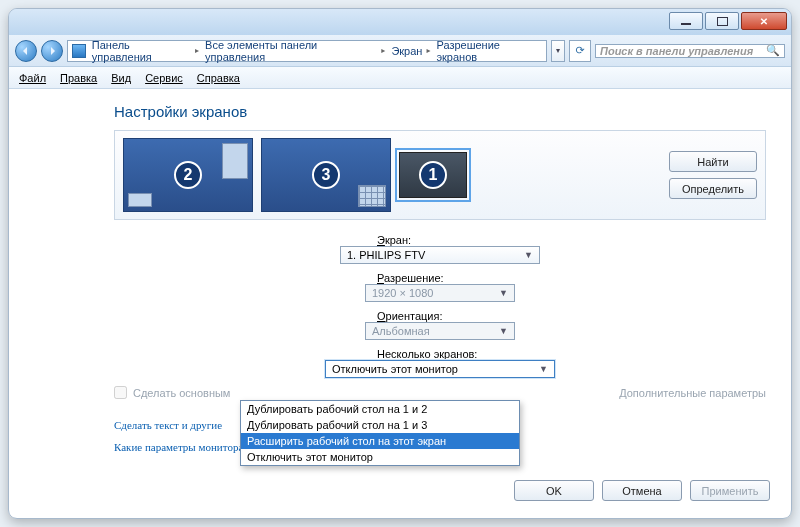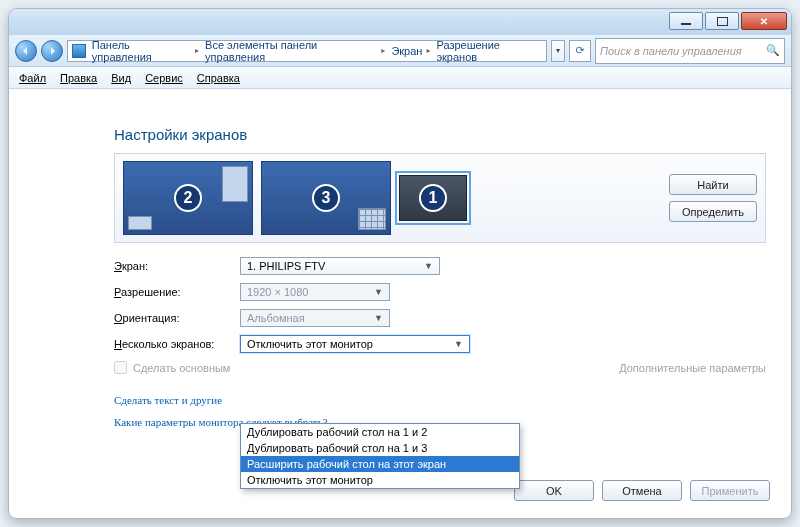--- a/index.html
+++ b/index.html
@@ -19,47 +19,47 @@
 .explorer-bar { height:32px; background:linear-gradient(#e9f2fb,#d7e6f5); display:flex; align-items:center; padding:0 6px; gap:4px; border-bottom:1px solid #b9cfe4;}
 .navbtn { width:22px; height:22px; border-radius:50%; background:radial-gradient(circle at 30% 30%,#a5d6ff,#2d7cc4); border:1px solid #2c6aa3; display:flex; align-items:center; justify-content:center; color:#eaf4ff; cursor:pointer;}
 .navbtn svg{width:10px;height:10px;fill:#eaf4ff}
 .breadcrumb { flex:1; height:22px; background:#fff; border:1px solid #8fa8c2; display:flex; align-items:center; padding:0 4px; gap:2px;}
 .breadcrumb span{color:#14407a;}
 .bc-icon{width:14px;height:14px;background:linear-gradient(#6cb6f3,#2a77c1);border:1px solid #2a6aa6;display:inline-block;margin-right:4px;}
 .refresh{width:22px;height:22px;border:1px solid #8fa8c2;background:#fff;display:flex;align-items:center;justify-content:center;cursor:pointer;}
 .refresh::before{content:"⟳";color:#2a6aa3;}
 .splitbtn{width:14px;height:22px;border:1px solid #8fa8c2;background:linear-gradient(#fff,#e8f0f8);display:flex;align-items:center;justify-content:center;cursor:pointer;}
 .splitbtn::before{content:"▾";font-size:8px;color:#445;}
-.searchbox{width:190px;height:26px;border:1px solid #8fa8c2;background:#fff;display:flex;align-items:center;padding:0 4px;color:#999;font-style:italic;}
+.searchbox{width:190px;height:14px;border:1px solid #8fa8c2;background:#fff;display:flex;align-items:center;padding:0 4px;color:#999;font-style:italic;font-weight:bold;}
 .searchbox .sicon{margin-left:auto;color:#3a79b5;font-style:normal;}
 
 .menubar{height:22px;background:linear-gradient(#f7fbff,#e7f0f9);border-bottom:1px solid #c6d7e8;display:flex;align-items:center;gap:14px;padding:0 10px;}
 .menubar span{color:#000;cursor:pointer;}
 .menubar span u{text-decoration:underline;}
 
-.content{position:absolute;left:1px;right:1px;top:80px;bottom:1px;background:#fff;margin-top:23px;}
+.content{position:absolute;left:1px;right:1px;top:80px;bottom:1px;background:#fff;}
 .inner{padding:14px 24px 14px 104px;}
 
 h2{font-size:15px;font-weight:normal;color:#0a4d8c;margin-bottom:10px;}
 
 .monitor-area{border:1px solid #c9d6e4;background:linear-gradient(#fdfdfe,#eef4fa);padding:8px;display:flex;gap:8px;align-items:center;position:relative;height:90px;}
 .mon{background:linear-gradient(#3d6bb0,#2a4e8a);border:1px solid #1e3f73;position:relative;display:flex;align-items:center;justify-content:center;}
 .mon.big{width:130px;height:74px;}
 .mon.sm{width:68px;height:46px;background:linear-gradient(#4a5766,#2f3944);border-color:#222;}
 .mon.sm.sel{outline:2px solid #5ea4e8;outline-offset:2px;}
 .mon .num{width:28px;height:28px;border-radius:50%;background:#14386f;border:2px solid #fff;color:#fff;font-weight:bold;font-size:16px;display:flex;align-items:center;justify-content:center;}
 .mon .sidebar-mini{position:absolute;right:4px;top:4px;width:26px;height:50%;background:#c3d6ec;border:1px solid #7990b2;}
 .mon .taskbar-mini{position:absolute;left:4px;bottom:4px;width:24px;height:14px;background:#c3d6ec;border:1px solid #7990b2;}
 .mon .grid-mini{position:absolute;right:4px;bottom:4px;width:28px;height:22px;background:#c3d6ec;border:1px solid #7990b2;
   background-image:linear-gradient(#7990b2 1px,transparent 1px),linear-gradient(90deg,#7990b2 1px,transparent 1px);background-size:6px 6px;}
 .side-btns{margin-left:auto;display:flex;flex-direction:column;gap:6px;}
 .wbtn{min-width:88px;height:21px;border:1px solid #8a9bb0;border-radius:3px;background:linear-gradient(#fdfdfe,#e5edf5);cursor:pointer;display:flex;align-items:center;justify-content:center;padding:0 10px;color:#222;}
 
 .form{margin-top:14px;}
-.row{display:flex;align-items:center;margin-bottom:8px;}
+.row{display:flex;align-items:center;margin-bottom:8px;flex-direction:column;}
 .row label{width:126px;color:#000;}
 .row label u{text-decoration:underline;}
 .combo{height:18px;border:1px solid #8fa3b9;background:linear-gradient(#fff,#eef4fa);display:flex;align-items:center;padding:0 6px;min-width:150px;position:relative;cursor:pointer;}
 .combo.disabled{color:#8a97a6;background:#f2f5f8;}
 .combo .arrow{margin-left:auto;color:#556;font-size:9px;}
 .combo.sel{border-color:#3e7fc3;background:#fff;outline:1px solid #cfe4f7;}
 
 .dropdown-open{position:absolute;left:230px;top:311px;width:280px;border:1px solid #6d8db1;background:#fff;box-shadow:2px 3px 6px rgba(0,0,0,.25);z-index:10;}
 .dropdown-open div{padding:2px 6px;cursor:pointer;white-space:nowrap;overflow:hidden;}
 .dropdown-open div.hl{background:#2a7ad1;color:#fff;}

